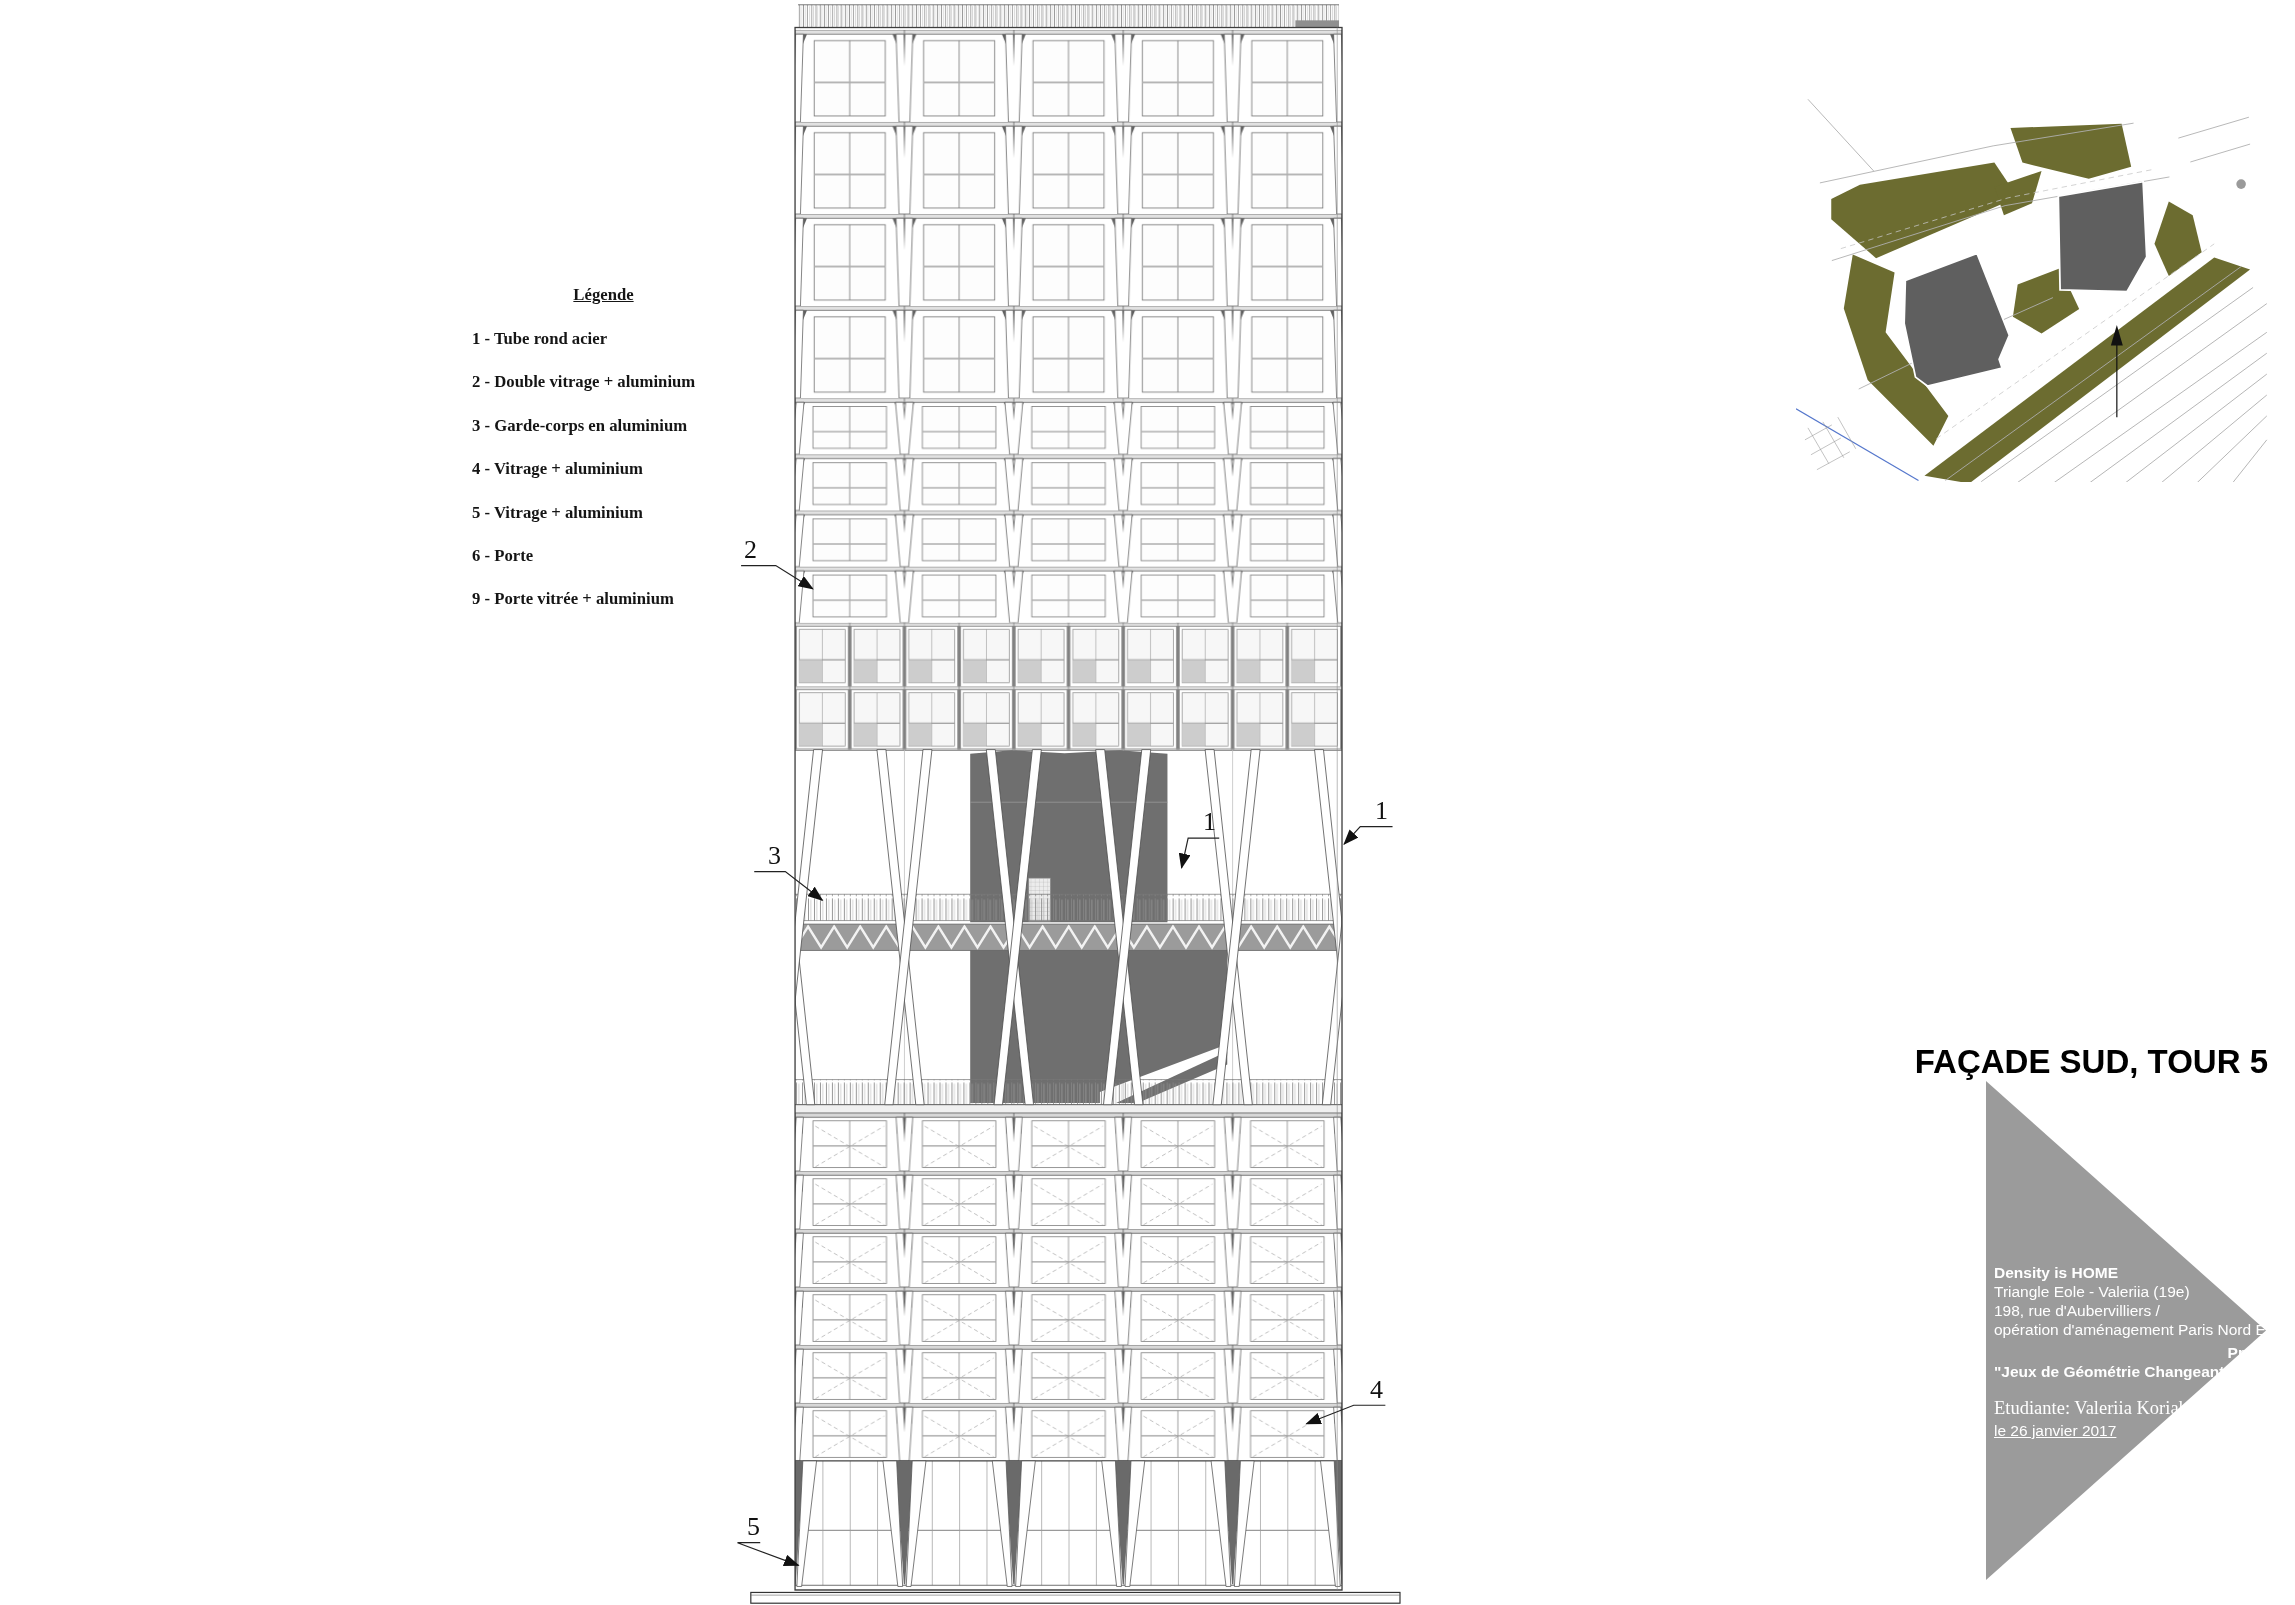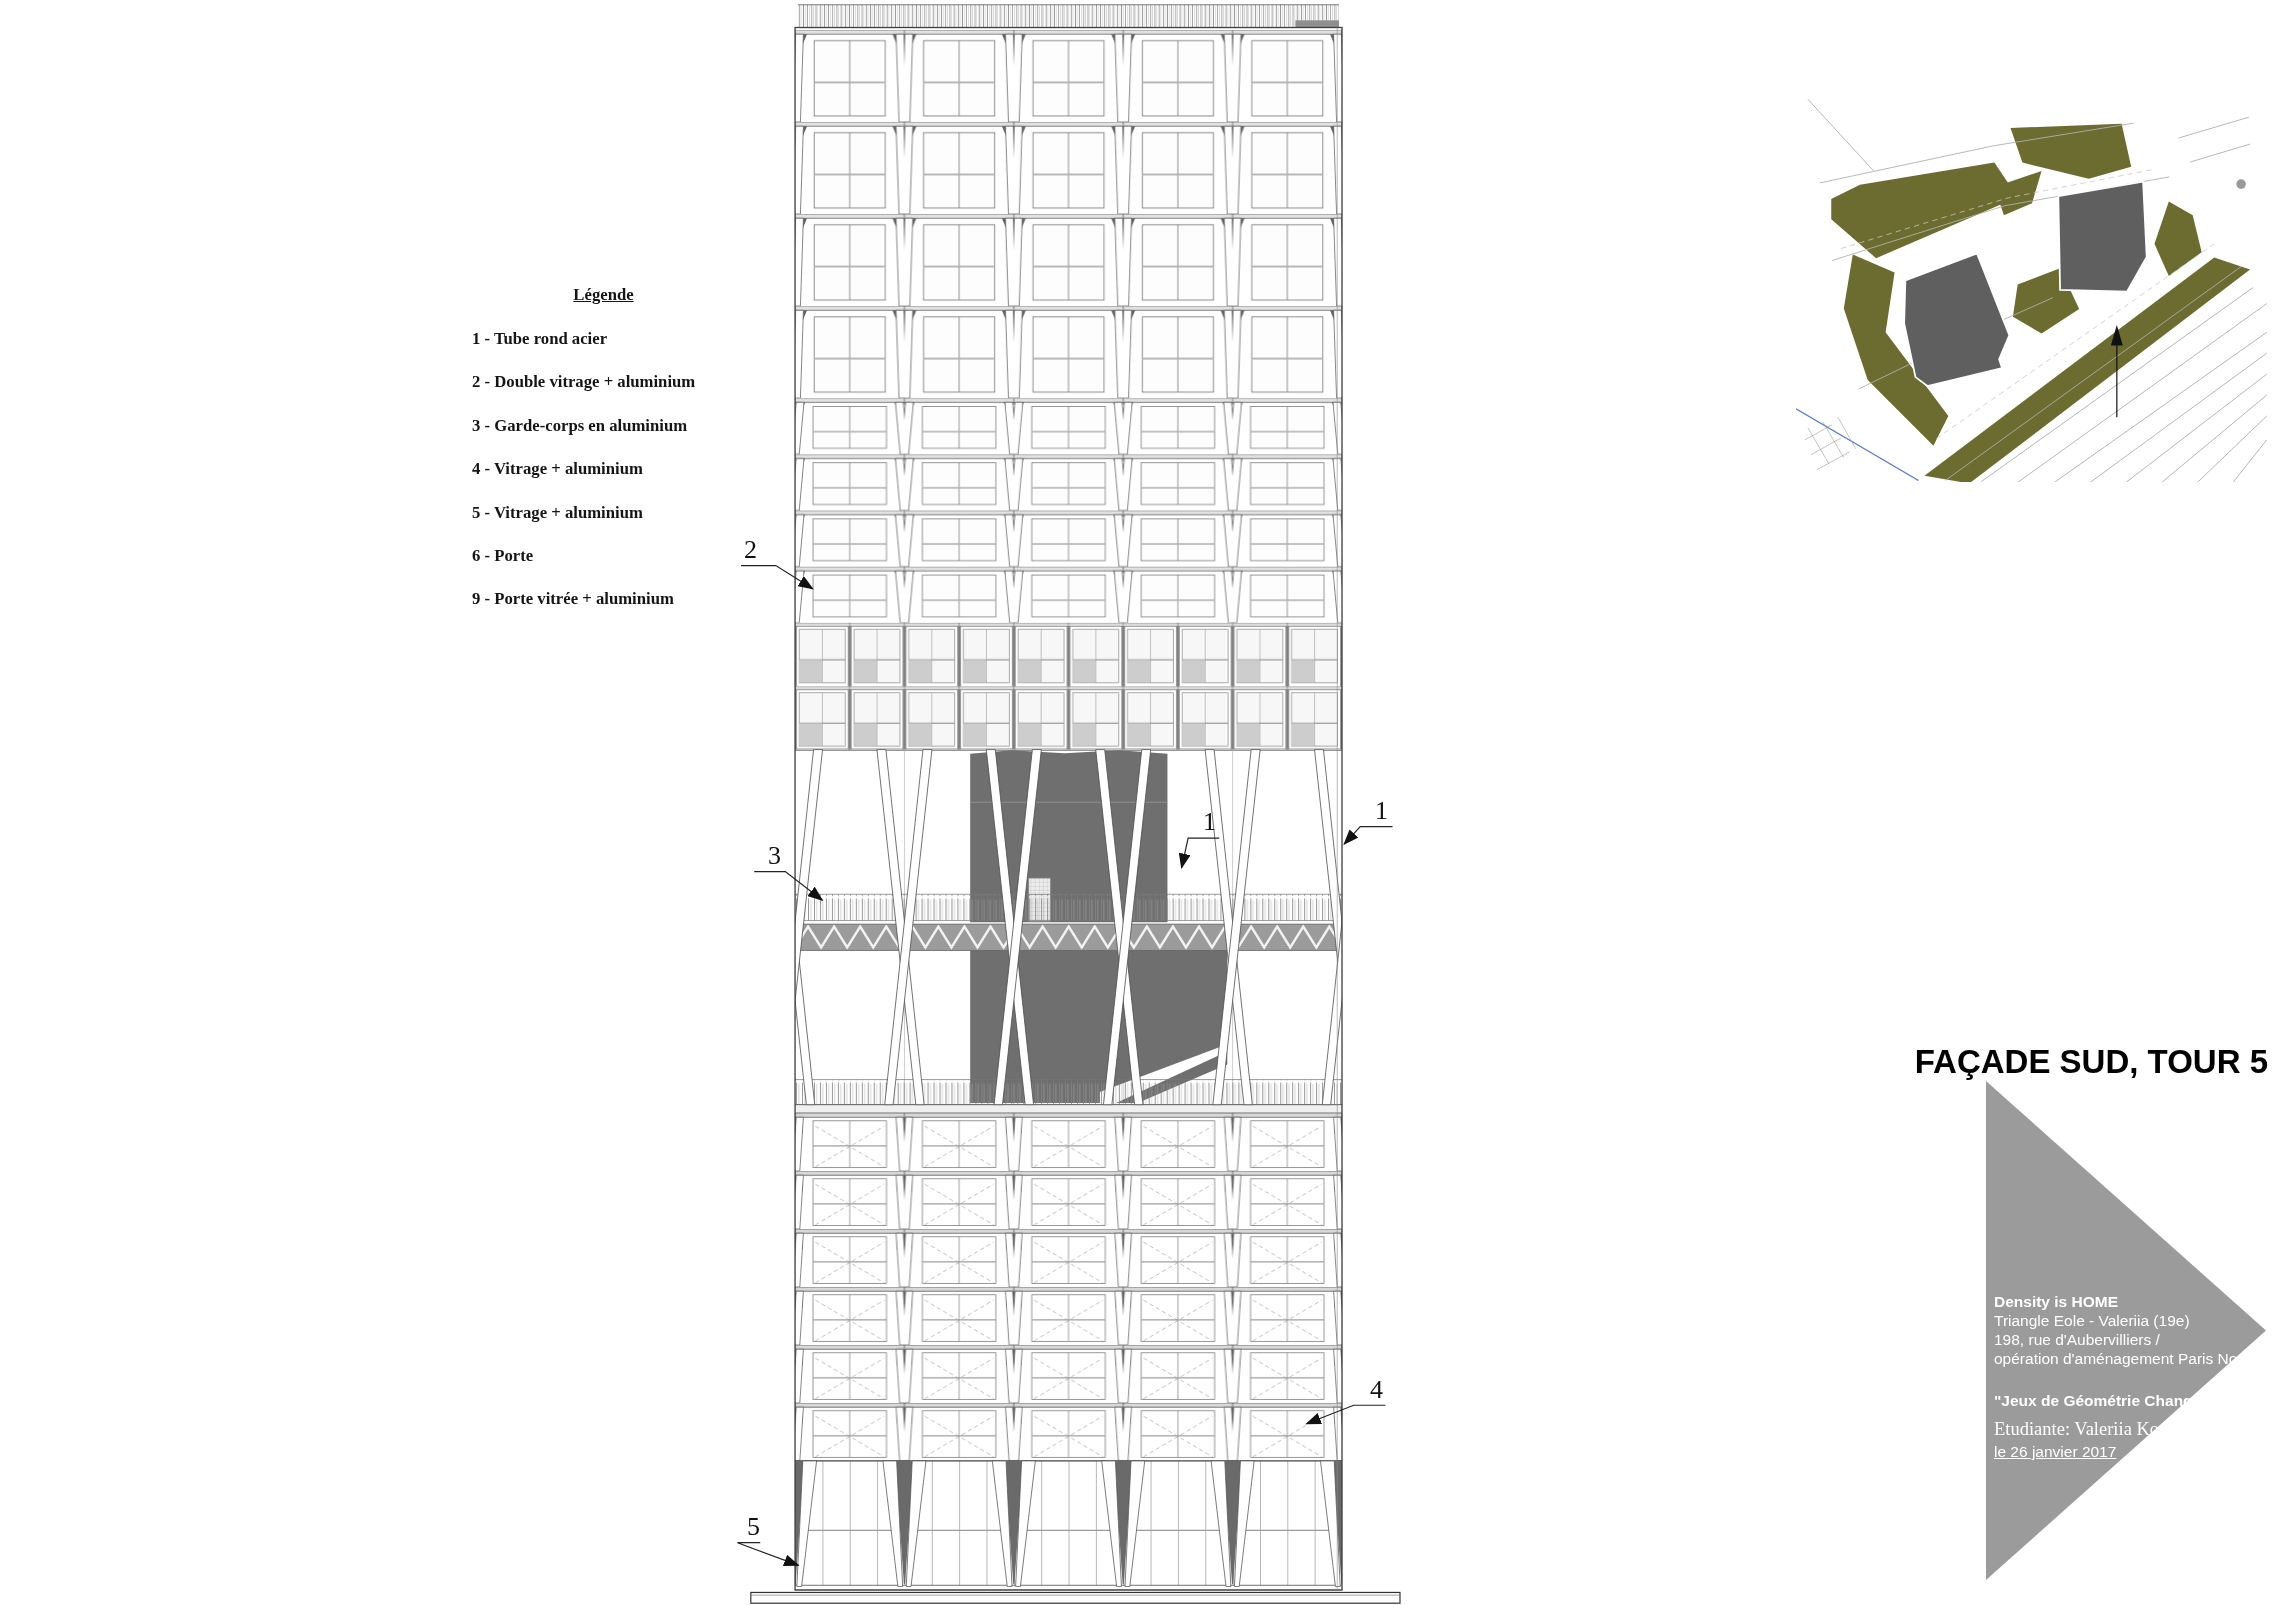--- a/index.html
+++ b/index.html
@@ -11,24 +11,24 @@
           font-family:"Liberation Serif",serif;font-weight:bold;font-size:16.7px;}
   #legend .ltitle{text-align:center;text-decoration:underline;margin-bottom:4.8px;}
   #legend .litem{line-height:19.4px;white-space:nowrap;margin-top:24px;}
   
   .callout-num{font-family:"Liberation Serif",serif;font-size:26px;color:#111;
                line-height:26px;}
   
   #titleblock{right:27px;top:1041px;text-align:right;color:#000;
               font-weight:bold;font-size:33px;line-height:42px;white-space:nowrap;}
   
-  #projectblock{left:1994px;top:1292px;width:287px;color:#fff;font-size:15.5px;line-height:19px;}
+  #projectblock{left:1994px;top:1263px;width:287px;color:#fff;font-size:15.5px;line-height:19px;}
   #projectblock .b{font-weight:bold;}
   #projectblock .gap1{margin-top:3.6px;text-align:right;}
-  #projectblock .student{margin-top:10px;font-family:"Liberation Serif",serif;font-size:18.5px;}
+  #projectblock .student{margin-top:18px;font-family:"Liberation Serif",serif;font-size:18.5px;}
   #projectblock .date{margin-top:3px;text-decoration:underline;}
   svg{display:block;}
 </style>
 </head>
 <body>
 
 <div id="legend" class="abs">
   <div class="ltitle">Légende</div>
   <div class="litem">1 - Tube rond acier</div>
   <div class="litem">2 - Double vitrage + aluminium</div>

